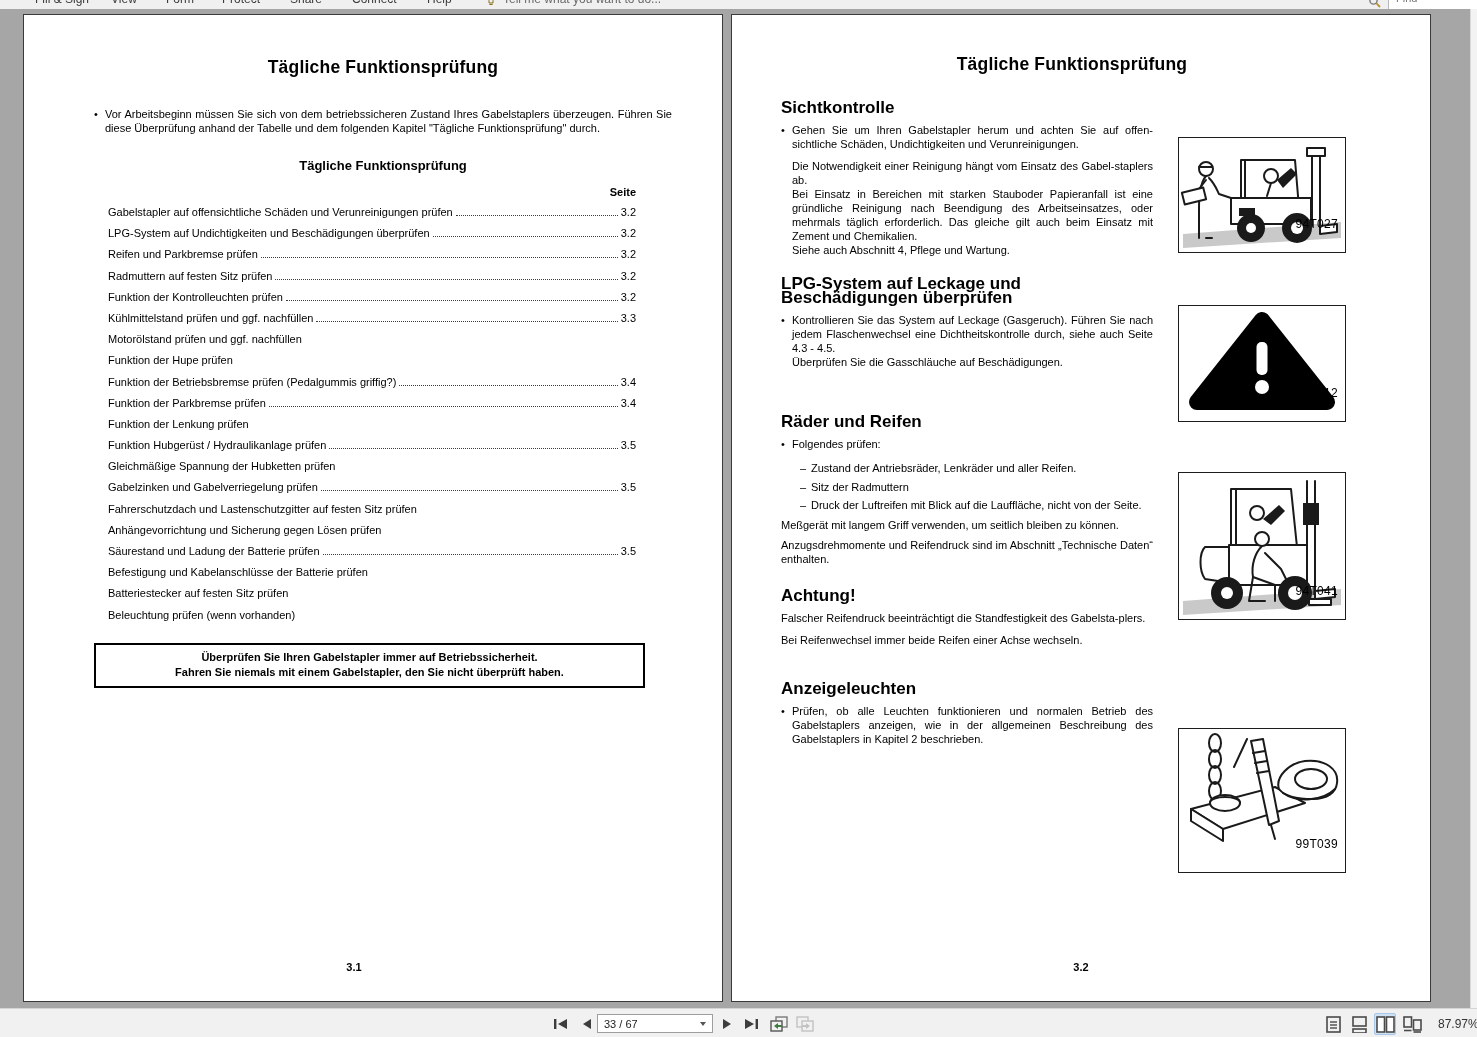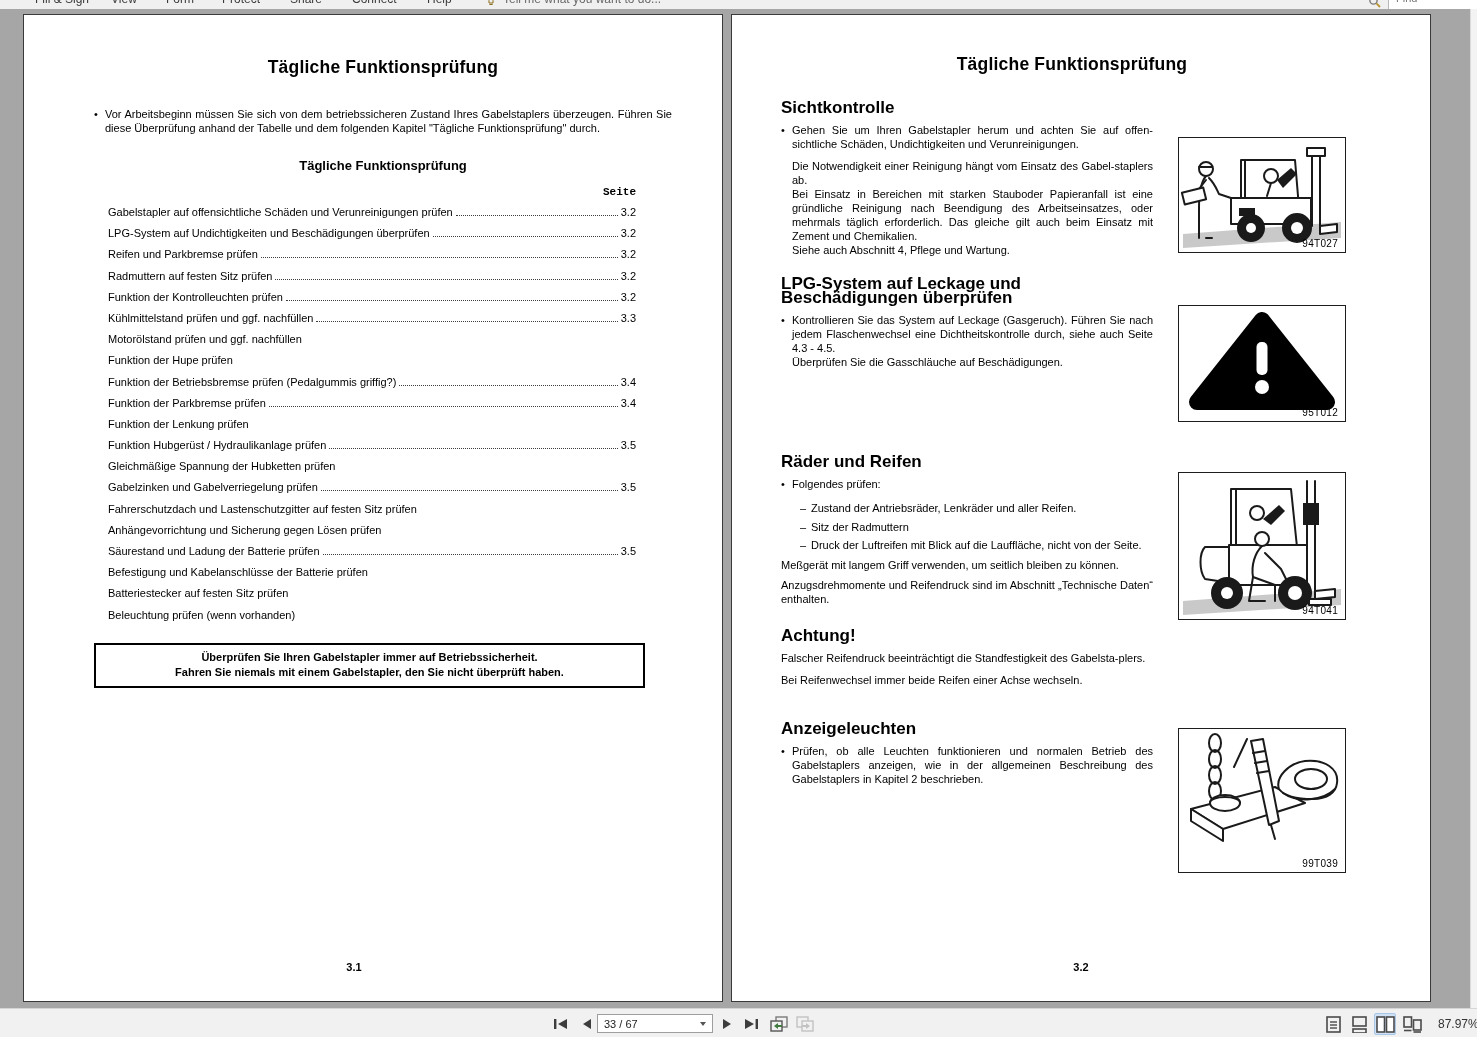--- a/index.html
+++ b/index.html
@@ -26,55 +26,55 @@
   .lp-inner{padding:42px 50px 0 70px;}
   .rp-inner{padding:42px 0 0 49px;width:372px;box-sizing:content-box;}
   .lp-inner .page-title{margin:0 0 0 0;}
 
   .body-txt{font-size:11px;line-height:14px;}
   .bullet-p{position:relative;padding-left:11px;text-align:justify;}
   .bullet-p::before{content:"•";position:absolute;left:0;top:0;}
   .intro{margin-top:29px;}
 
   .table-title{font-size:13px;font-weight:bold;text-align:center;margin-top:23px;}
-  .seite-row{font-size:11px;font-weight:bold;text-align:right;margin:13px 36px 0 14px;font-family:Liberation Mono, monospace;}
+  .seite-row{font-size:11px;font-weight:bold;text-align:right;margin:13px 36px 0 14px;}
 
   .toc{margin:8px 36px 0 14px;}
   .toc-row{display:flex;align-items:baseline;height:21.2px;font-size:11px;}
   .toc-label{white-space:nowrap;}
   .toc-leader{flex:1;border-bottom:1.4px dotted #3c3c3c;margin:0 3px 3px 3px;min-width:8px;}
   .toc-page{white-space:nowrap;}
 
   .warn-box{border:2px solid #000;margin:13px 27px 0 0;padding:5px 4px 6px 4px;text-align:center;font-size:11px;font-weight:bold;line-height:15px;}
   .page-footer{position:absolute;bottom:28px;left:0;width:100%;text-align:center;font-size:11px;font-weight:bold;}
   .page-left .page-footer{width:660px;}
 
   
   .rp-title{width:680px;margin-left:-49px;}
   .sec-head{font-size:17px;font-weight:bold;margin-top:0;}
   .h-sicht{margin-top:30px;}
   .mt8{margin-top:8px;}
   .plain-block p{margin:0;text-align:justify;}
   .h-lpg{margin-top:20px;}
   .lpg-extra{padding-left:11px;text-align:justify;}
-  .h-raeder{margin-top:86px;}
+  .h-raeder{margin-top:46px;}
   .dash-list{margin-top:10px;}
   .dash-item{position:relative;padding-left:30px;margin-bottom:4.5px;text-align:justify;}
   .dash-item::before{content:"–";position:absolute;left:19px;top:0;}
   .p-mess{margin-top:6px;}
   .p-anzug{margin-top:6px;}
   .h-achtung{margin-top:23px;}
   .h-anzeige{margin-top:35px;}
 
   .figure{position:absolute;left:446px;width:168px;background:#fff;border:1px solid #1d1d1d;box-sizing:border-box;}
   .fig-1{top:122px;height:116px;}
   .fig-2{top:290px;height:117px;}
   .fig-3{top:457px;height:148px;}
   .fig-4{top:713px;height:145px;}
-  .fig-label{position:absolute;right:7px;bottom:3px;font-size:10px;letter-spacing:.3px;}
+  .fig-label{position:absolute;right:7px;bottom:21px;font-size:12px;letter-spacing:.3px;}
   .figure svg{display:block;}
 
   
   .bottom-bar{position:absolute;left:0;bottom:0;width:1477px;height:29px;background:#f1f1f2;border-top:1px solid #d6d6d6;box-sizing:border-box;z-index:5;}
   .nav-btn{position:absolute;top:4px;width:22px;height:22px;display:flex;align-items:center;justify-content:center;cursor:pointer;}
   .page-combo{position:absolute;left:597px;top:5px;width:116px;height:19px;background:#fff;border:1px solid #9e9e9e;box-sizing:border-box;font-size:11px;color:#222;display:flex;align-items:center;cursor:pointer;}
   .page-combo .pc-text{padding-left:6px;flex:1;}
   .pc-caret{width:0;height:0;border-left:3.5px solid transparent;border-right:3.5px solid transparent;border-top:4px solid #555;margin-right:6px;}
   .view-btn{position:absolute;top:4px;width:22px;height:22px;display:flex;align-items:center;justify-content:center;cursor:pointer;border-radius:2px;}
   .view-btn.active{background:#cfe1f5;border:1px solid #a9c8e8;box-sizing:border-box;}

